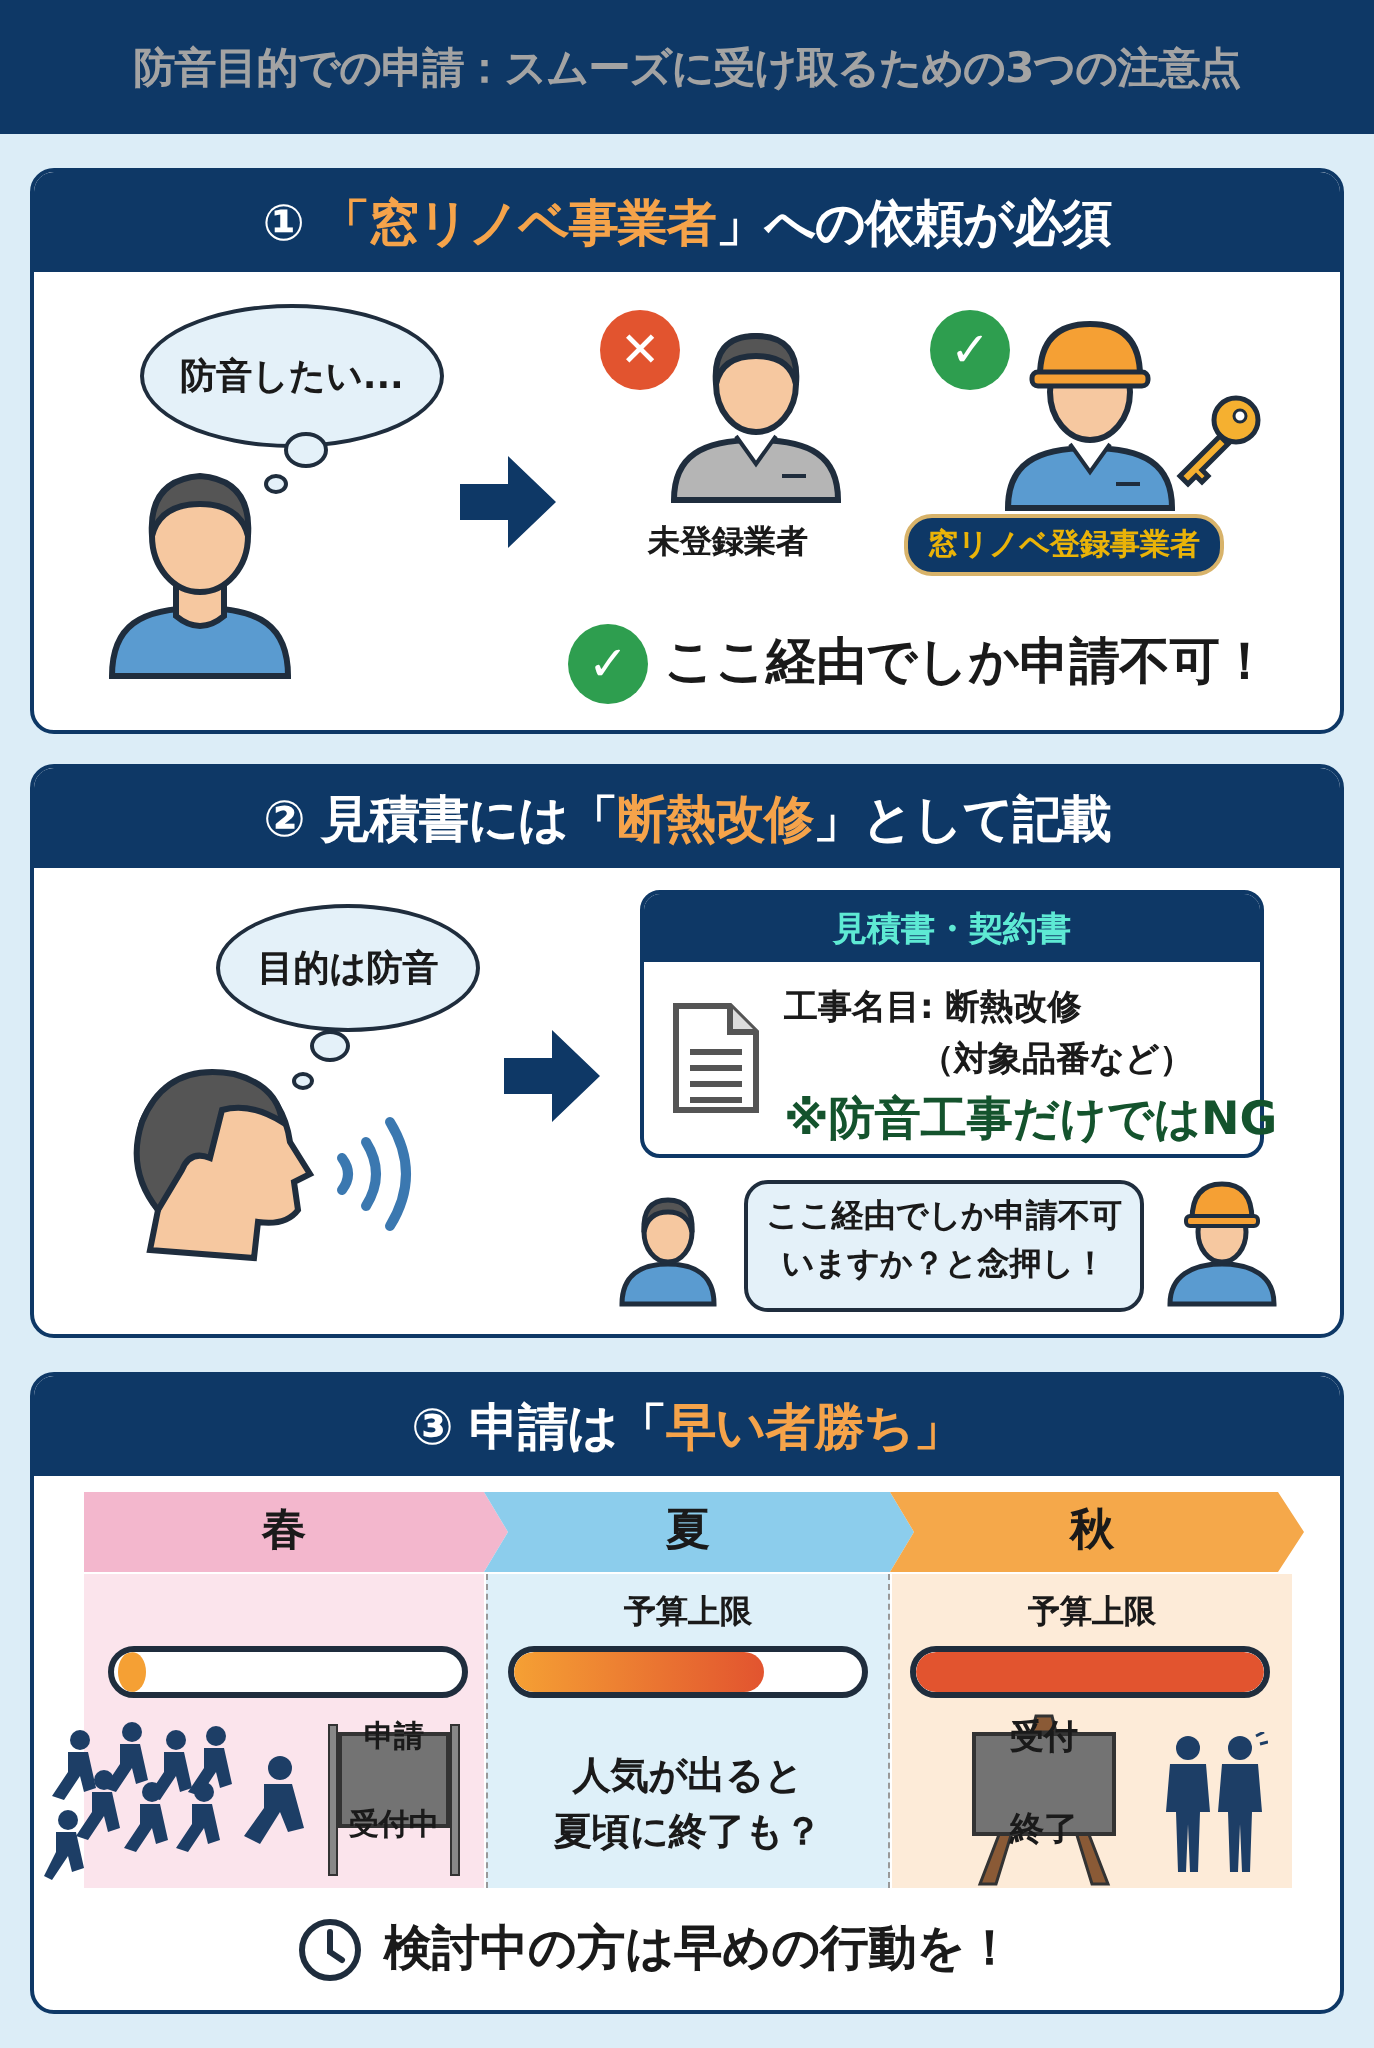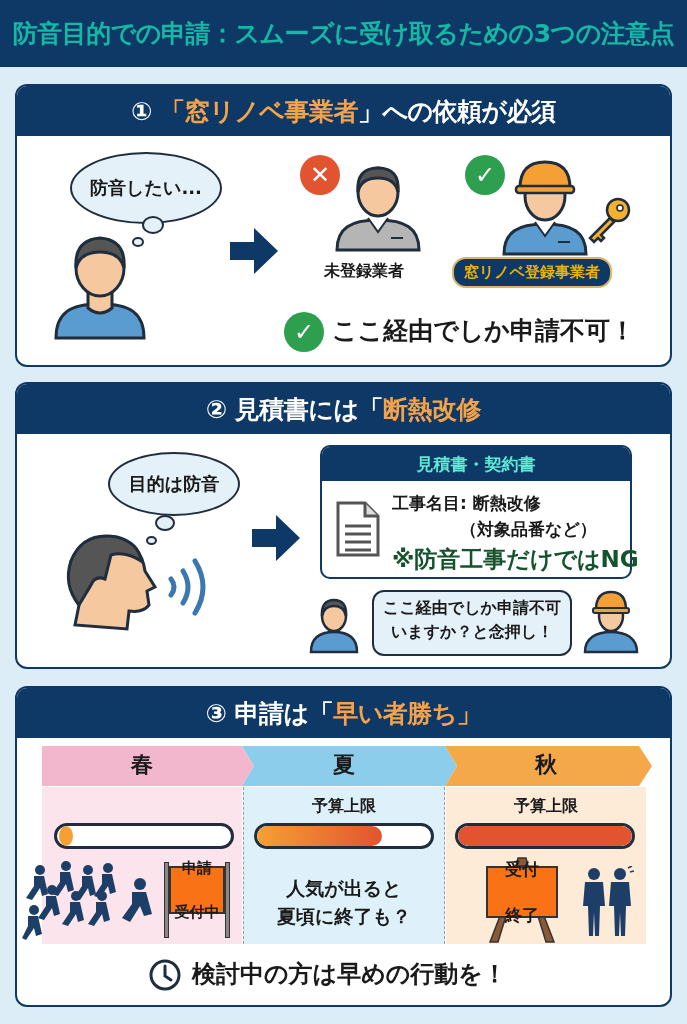--- a/index.html
+++ b/index.html
@@ -7,21 +7,21 @@
   body {
     background: #dcedf7;
     font-family: "DejaVu Sans", "Liberation Sans", sans-serif;
     position: relative;
     color: #1a1a1a;
   }
   .title-bar {
     position: absolute; left: 0; top: 0; width: 687px; height: 67px;
     background: #0e3866;
     display: flex; align-items: center; justify-content: center;
-    color: #14b8a6; font-weight: bold; font-size: 25px; letter-spacing: -0.5px;
+    color: #a3a3a3; font-weight: bold; font-size: 21px; letter-spacing: -0.5px;
   }
   .panel {
     position: absolute; left: 15px; width: 657px;
     background: #fff; border: 2px solid #0e3866; border-radius: 12px;
     overflow: hidden;
   }
   .panel-header {
     background: #0e3866; color: #fff; font-weight: bold;
     font-size: 25px; height: 50px;
     display: flex; align-items: center; justify-content: center;
@@ -62,21 +62,21 @@
     position: absolute; top: 50px; height: 38px;
     display: flex; align-items: center; justify-content: center;
     font-weight: bold; font-size: 22px;
   }
   .budget-label { font-weight: bold; font-size: 16px; text-align: center; }
   .bar-track {
     position: absolute; height: 26px; border: 3px solid #1f2d3d; border-radius: 13px; background: #fff; overflow: hidden;
   }
   .bar-fill { height: 100%; border-radius: 10px; }
   .sign {
-    position: absolute; background: #f97316; border: 2px solid #333;
+    position: absolute; background: #737373; border: 2px solid #333;
     font-weight: bold; font-size: 15px; text-align: center; line-height: 20px;
     display: flex; align-items: center; justify-content: center; gap: 24px;
   }
 </style>
 </head>
 <body>
 
 <div class="title-bar">防音目的での申請：スムーズに受け取るための3つの注意点</div>
 
 <div class="panel" style="top:84px;height:283px;">
@@ -130,21 +130,21 @@
   <circle cx="34" cy="12" r="3" fill="#fff" stroke="#1f2d3d" stroke-width="1.5"></circle>
   <path d="M24 22 L4 42 L8 46 L12 42 L15 45 L18 42 L15 39 L28 26 Z" fill="#f5b030" stroke="#1f2d3d" stroke-width="2.5"></path>
 </svg>
 <div class="abs badge-navy" style="left:452px;top:257px;">窓リノベ登録事業者</div>
 <div class="circle-icon" style="position:absolute;left:284px;top:312px;background:#2e9e4f;">✓</div>
 <div class="abs" style="left:332px;top:314px;font-weight:bold;font-size:25px;">ここ経由でしか申請不可！</div>
 
 <div class="panel" style="top:382px;height:287px;">
   <div class="panel-header">
     <span>②</span>&nbsp;
-    <span>見積書には「</span><span class="accent">断熱改修</span>
+    <span>見積書には「</span><span class="accent">断熱改修</span><span>」として記載</span>
   </div>
 </div>
 <div class="thought" style="left:108px;top:452px;width:132px;height:64px;">
   <span>目的は防音</span>
 </div>
 <div class="dot" style="left:155px;top:515px;width:20px;height:16px;"></div>
 <div class="dot" style="left:146px;top:536px;width:11px;height:9px;"></div>
 
 <svg class="abs" style="left:55px;top:525px;" width="105" height="110" viewBox="0 0 105 110">
   <path d="M20 100 L24 80 Q10 60 16 36 Q28 8 60 12 Q86 18 90 46 L100 62 L92 66 L94 80 Q88 88 74 86 L72 104 Z" fill="#f6c8a0" stroke="#1f2d3d" stroke-width="3"></path>

